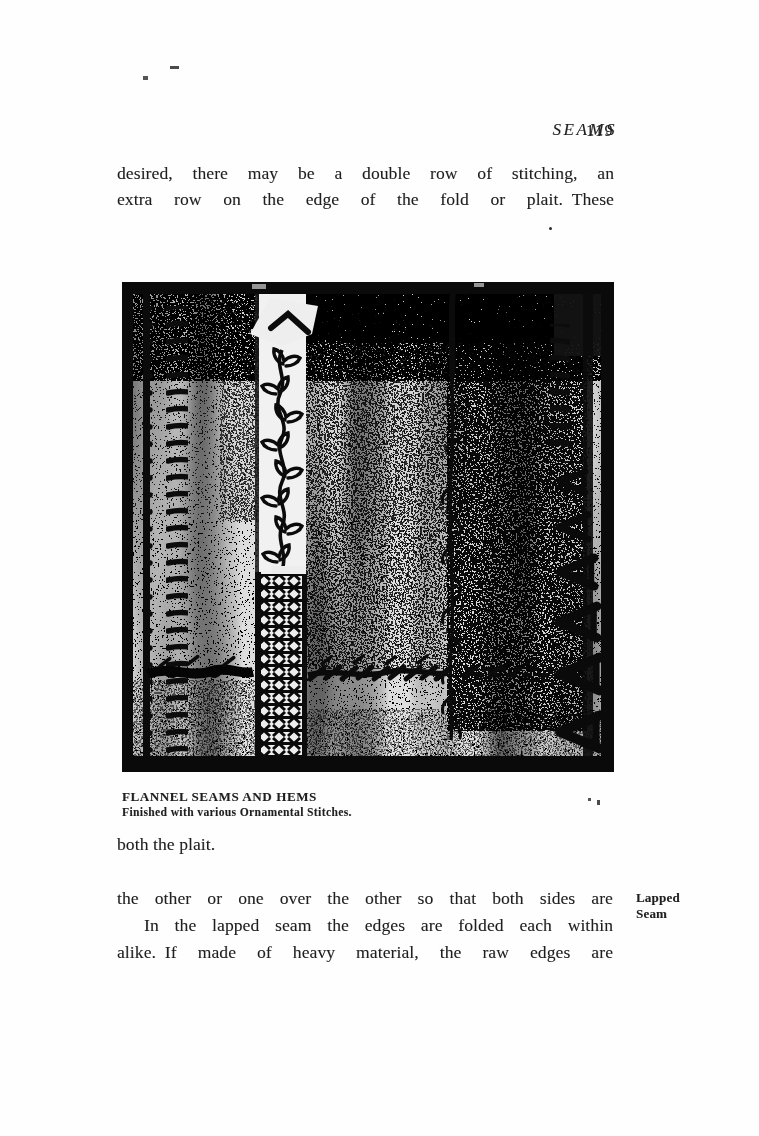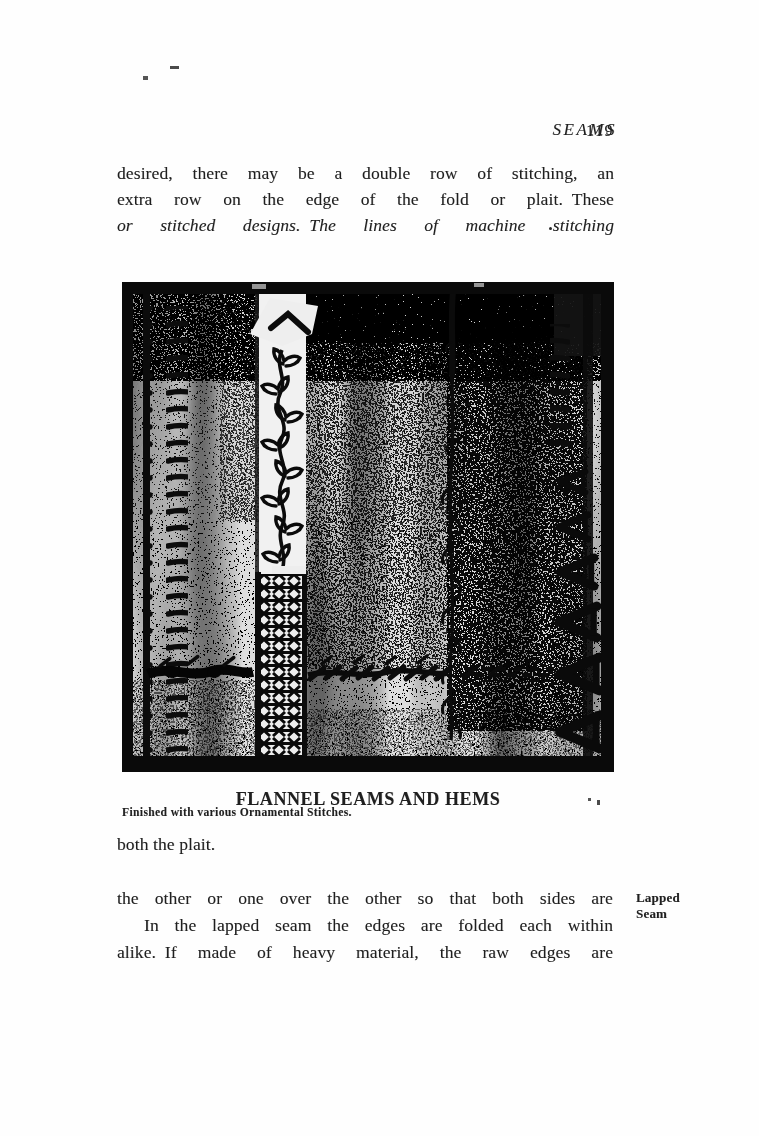--- a/index.html
+++ b/index.html
@@ -28,22 +28,22 @@
   .line  { text-align:justify; text-align-last:justify; }
   .line.noju { text-align:left; text-align-last:left; }
   .line.ital { font-style:italic; }
   .indent { padding-left:27px; }
   em { font-style:italic; }
 
   .fig { position:absolute; left:122px; top:282px; width:492px; height:490px; }
   .fig svg { display:block; }
 
   .cap1 {
-    position:absolute; left:122px; top:789px; width:492px; text-align:center;
-    font-weight:bold; font-size:18px; letter-spacing:.6px;
+    position:absolute; left:122px; top:789px; width:492px; 
+    font-weight:bold; font-size:13px; letter-spacing:.6px;
   }
   .cap2 {
     position:absolute; left:122px; top:806px; width:492px; text-align:left;
     font-weight:bold; font-size:11.5px; letter-spacing:.4px;
   }
 
   .note {
     position:absolute; left:636px; top:890px;
     font-weight:bold; font-size:13px; line-height:15.5px; letter-spacing:.2px;
   }
@@ -65,21 +65,20 @@
   <div class="speck" id="speck-c"></div>
   <div class="speck" id="speck-d"></div>
   <div class="speck" id="speck-e"></div>
 
   <div class="runhead ink">SEAMS</div>
   <div class="pagenum ink">119</div>
 
   <div class="para ink" id="para1">
     <div class="line">desired, there may be a double row of stitching, an</div>
     <div class="line">extra row on the edge of the fold or plait. These</div>
-    <div class="line ital">or stitched designs. The lines of machine stitching</div>
   </div>
 
   <figure class="fig" style="margin:0">
     <svg width="492" height="490" viewBox="0 0 492 490" role="img">
       <defs>
         <filter id="fgL" x="-5%" y="-5%" width="110%" height="110%">
           <feTurbulence type="fractalNoise" baseFrequency="0.55" numOctaves="2" seed="11" stitchTiles="stitch"></feTurbulence>
           <feColorMatrix type="matrix" values="0 0 0 0 0  0 0 0 0 0  0 0 0 0 0  2 2 2 0 -3.05"></feColorMatrix>
           <feComponentTransfer>
               <feFuncA type="discrete" tableValues="0 1"></feFuncA>

